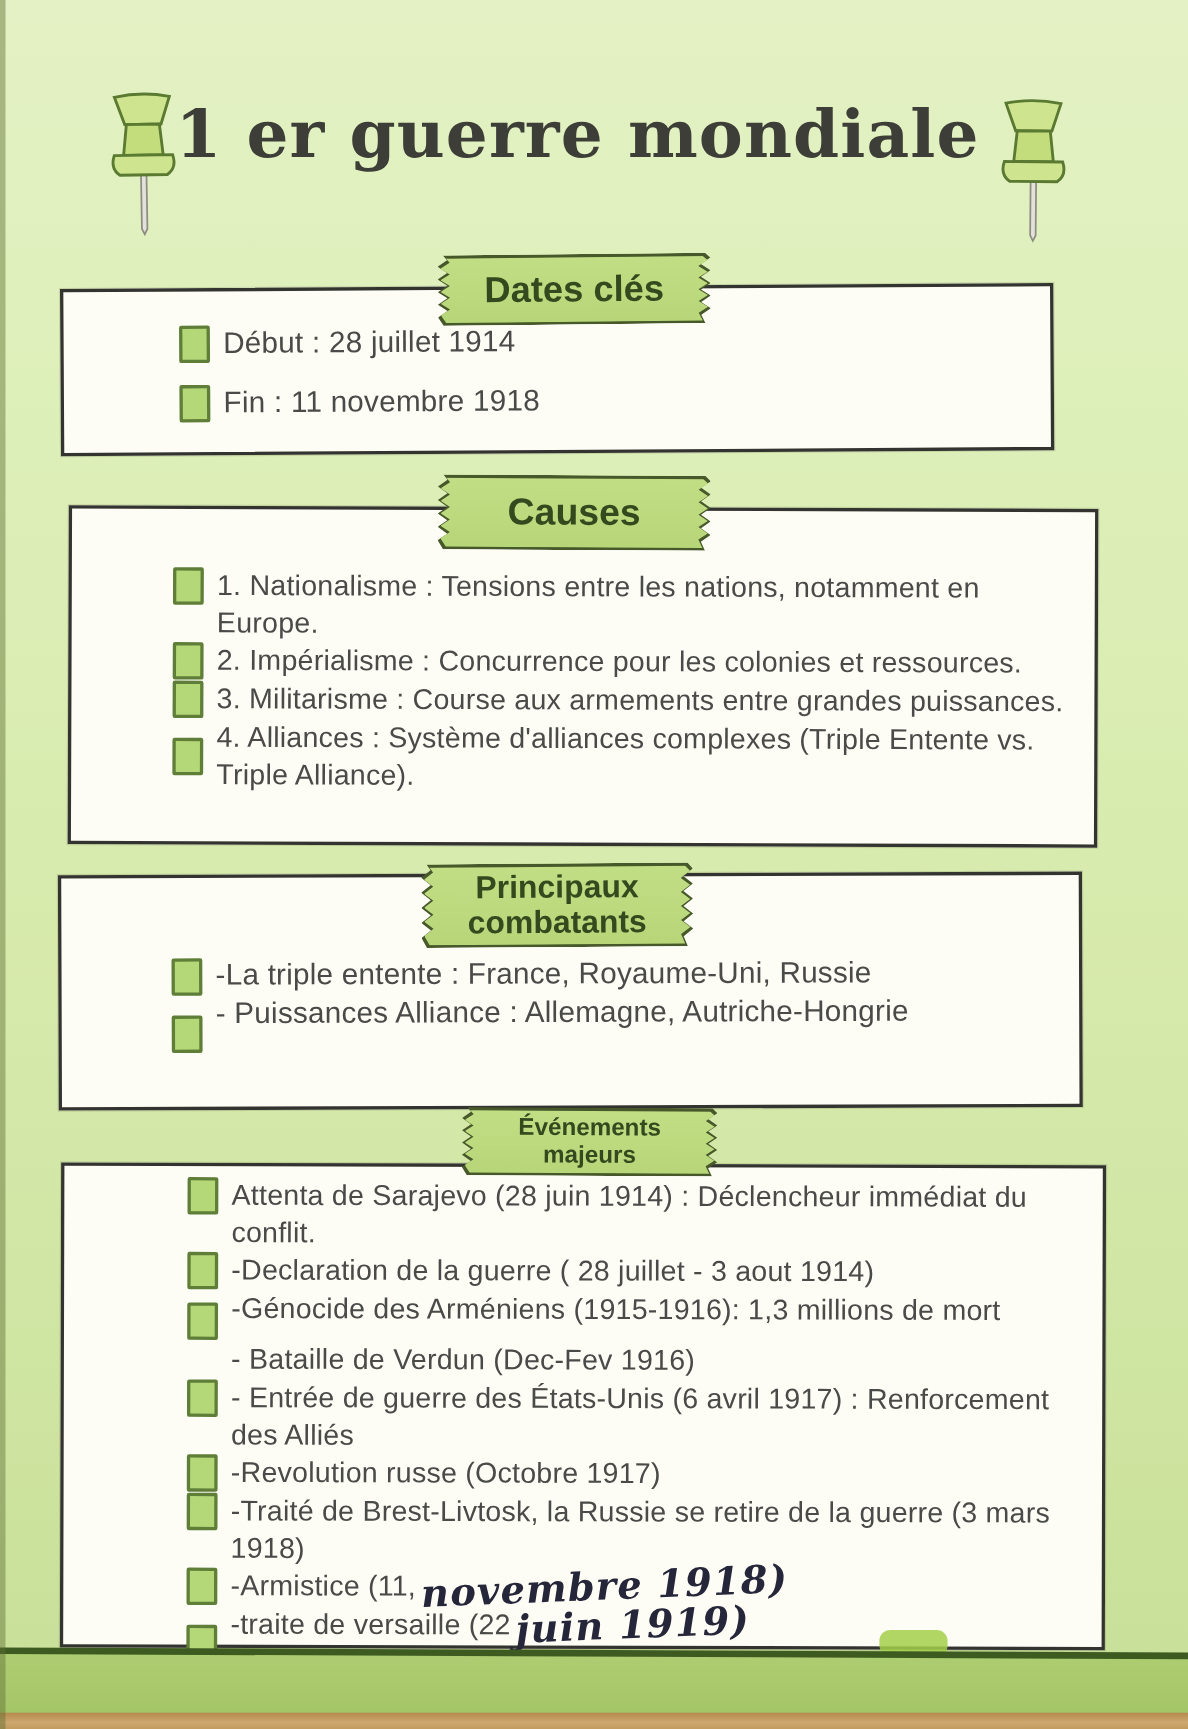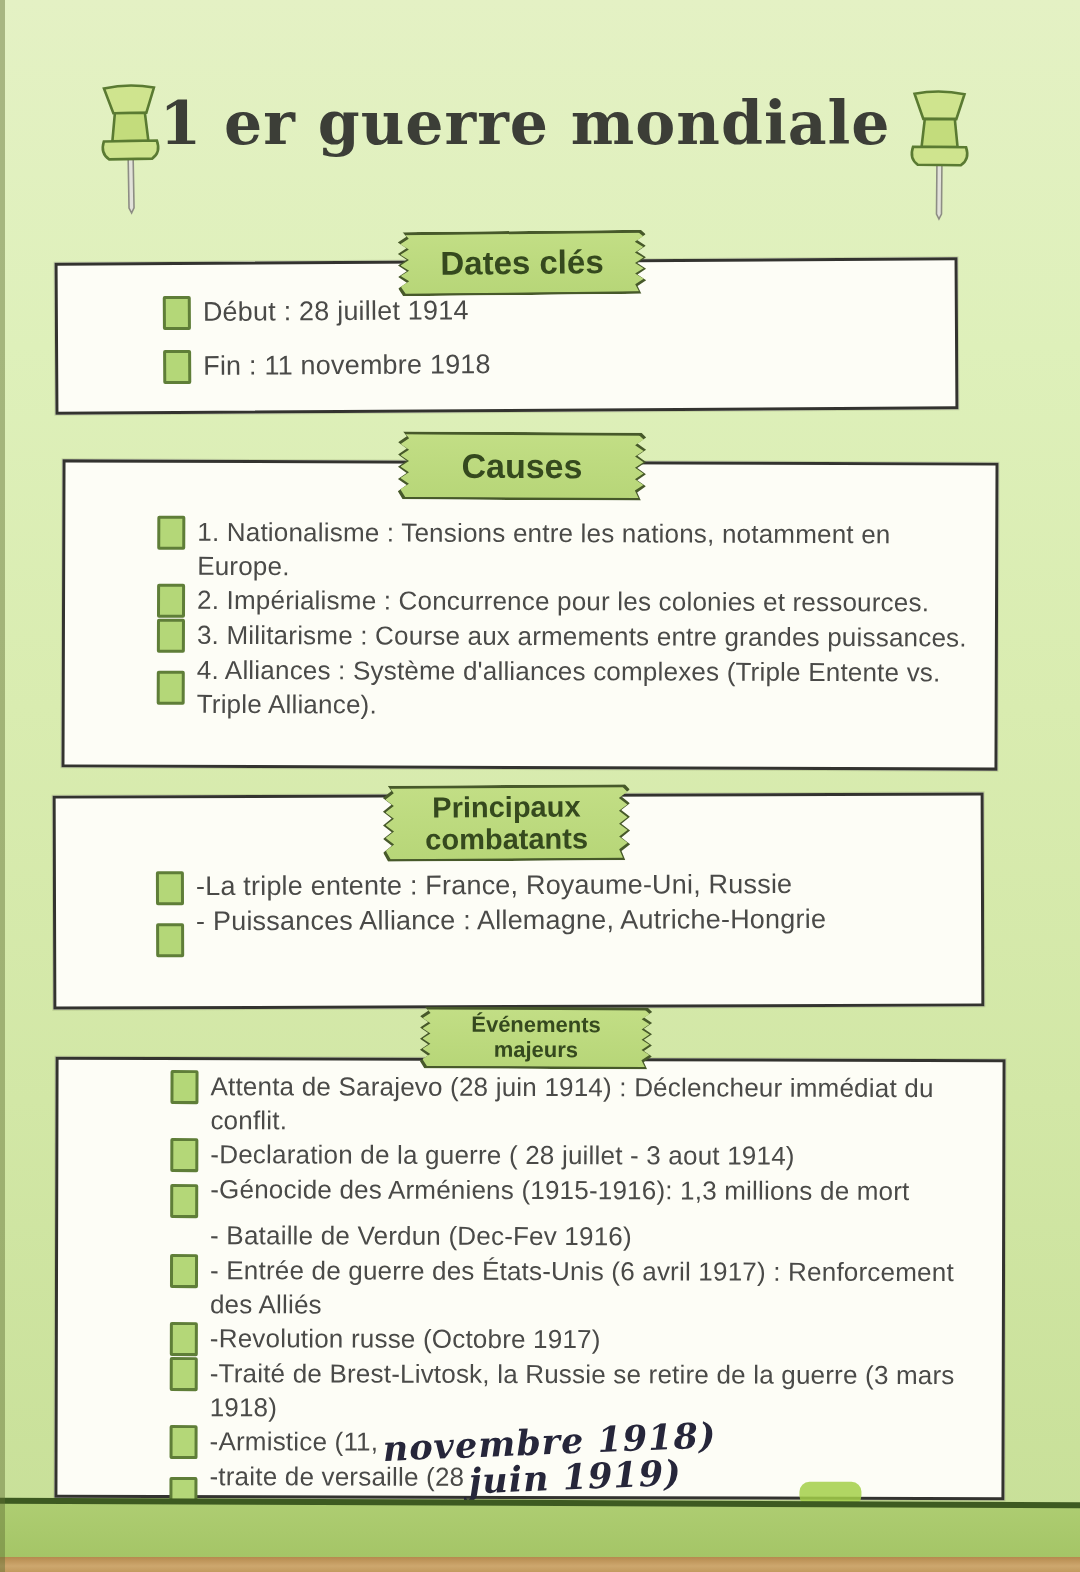--- a/index.html
+++ b/index.html
@@ -223,21 +223,21 @@
       <div class="row">
         <span class="checkbox"></span>
         <span class="item-text"><span>-Traité de Brest-Livtosk, la Russie se retire de la guerre (3 mars 1918)</span><span class="handwriting"></span></span>
       </div>
       <div class="row">
         <span class="checkbox"></span>
         <span class="item-text"><span>-Armistice (11,</span><span class="handwriting">novembre 1918)</span></span>
       </div>
       <div class="row">
         <span class="checkbox cb-low"></span>
-        <span class="item-text"><span>-traite de versaille (28</span><span class="handwriting">juin 1919)</span></span>
+        <span class="item-text"><span>-traite de versaille (22</span><span class="handwriting">juin 1919)</span></span>
       </div>
     </div>
   </div>
   <div class="banner banner-events">
     <div class="banner-outer"></div>
     <div class="banner-inner"></div>
     <span class="banner-label">Événements majeurs</span>
   </div>
 
   <div class="bottom-rule"></div>

